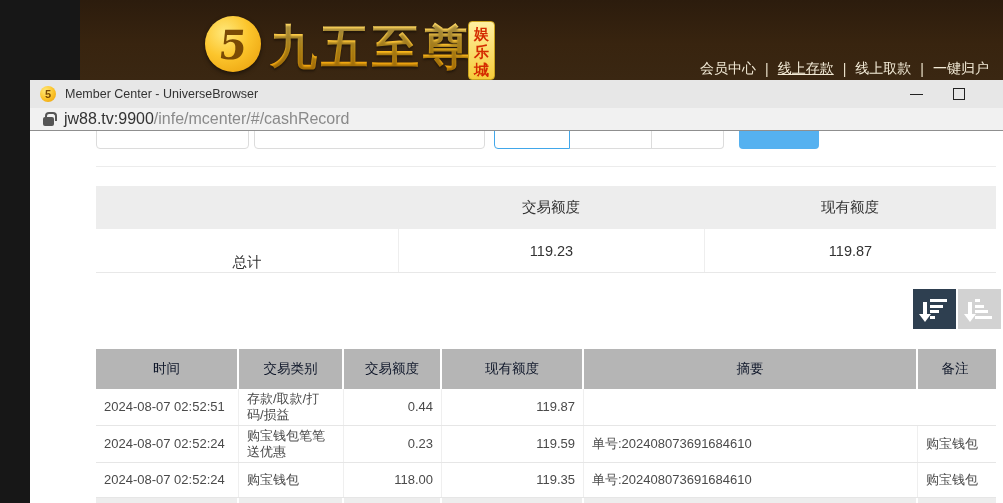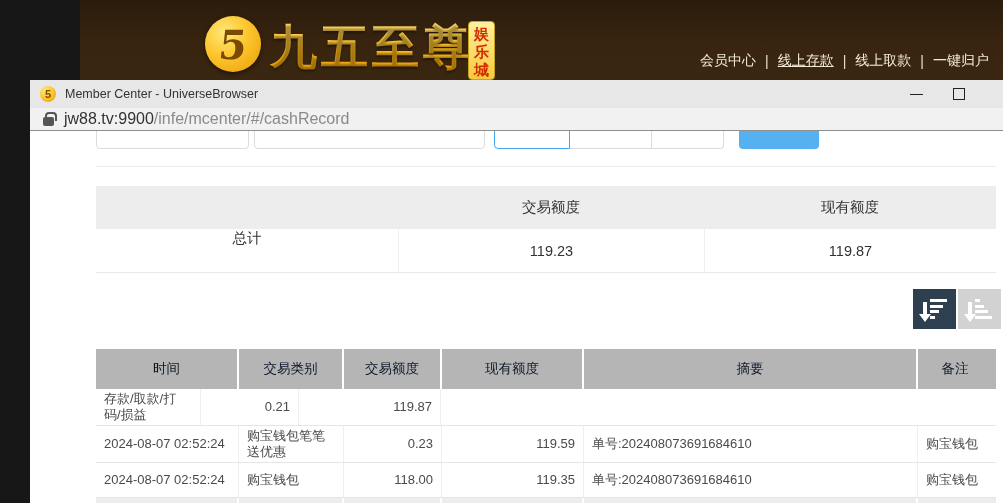--- a/index.html
+++ b/index.html
@@ -16,21 +16,21 @@
   .logo-circle span { font-size:40px; font-weight:bold; color:#7a4a05; font-family:"DejaVu Serif",serif;
                       transform:skewX(-6deg); }
   .logo-text { position:absolute; left:190px; top:16px; font-size:47px; font-weight:bold; letter-spacing:4px;
                background:linear-gradient(180deg,#ffe27a 0%,#fdbb1d 55%,#f59a00 100%);
                -webkit-background-clip:text; background-clip:text; color:#fdbb1d; -webkit-text-fill-color:transparent;
                text-shadow:0 2px 2px rgba(0,0,0,.35); font-family:"Liberation Serif","DejaVu Serif",serif;text-align:right; }
   .logo-badge { position:absolute; left:388px; top:21px; width:27px; height:59px; border-radius:4px;
                 background:linear-gradient(180deg,#ffefa0 0%,#f6cb3a 100%); border:1px solid #caa31d;
                 display:flex; flex-direction:column; align-items:center; justify-content:flex-start; padding-top:3px; }
   .logo-badge span { color:#d42b00; font-size:15px; font-weight:bold; line-height:18px; }
-  .banner-nav { position:absolute; right:14px; top:52px; display:flex; align-items:center; gap:9px;
+  .banner-nav { position:absolute; right:14px; top:60px; display:flex; align-items:center; gap:9px;
                 color:#f2ead6; font-size:14px; }
   .banner-nav .nav-link { color:#f2ead6; text-decoration:none; cursor:pointer; }
   .banner-nav .nav-link.u { text-decoration:underline; }
   .banner-nav .sep { color:#e8dfc8; }
 
   
   .window { position:absolute; left:30px; top:80px; width:973px; height:423px; background:#fff; }
   .titlebar { height:28px; background:#e7e7e7; display:flex; align-items:center; padding:0 10px; }
   .favicon { width:16px; height:16px; border-radius:50%;
              background:radial-gradient(circle at 35% 30%, #ffe87a 0%, #fcc52c 50%, #e89b08 100%);
@@ -65,21 +65,21 @@
   .f-seg .seg1 { width:76px; border:1px solid #41a7ea; border-radius:4px 0 0 4px; }
   .f-seg .seg2 { width:82px; border-left:none; }
   .f-seg .seg3 { width:72px; border-left:none; border-radius:0 4px 4px 0; }
   .f-btn { left:698px; width:80px; background:#55b1f0; border-radius:4px; border:none; }
 
   .divider { position:absolute; left:55px; top:35px; width:900px; border-top:1px solid #ececec; }
 
   
   .sum-table { position:absolute; left:55px; top:55px; width:900px; font-size:14.5px; color:#333; }
   .sum-head { display:flex; background:#ededed; height:43px; align-items:center; }
-  .sum-row  { display:flex; background:#fff; height:44px; align-items:flex-start; border-bottom:1px solid #e8e8e8; }
+  .sum-row  { display:flex; background:#fff; height:44px; align-items:flex-end; border-bottom:1px solid #e8e8e8; }
   .sum-c1 { width:302px; text-align:center; }
   .sum-c2 { width:306px; text-align:center; }
   .sum-c3 { width:292px; text-align:center; }
   .sum-row .sum-c2, .sum-row .sum-c3 { border-left:1px solid #eeeeee; align-self:stretch; line-height:44px; }
 
   
   .sort-group { position:absolute; left:872px; top:158px; display:flex; gap:2px; }
   .sort-btn { width:43px; height:40px; display:flex; align-items:center; justify-content:center; cursor:pointer; }
   .sort-desc { background:#2e3f50; }
   .sort-asc  { background:#d2d2d2; }
@@ -212,22 +212,23 @@
         <div class="rec-head">
           <div class="c-time">时间</div>
           <div class="c-type">交易类别</div>
           <div class="c-amt">交易额度</div>
           <div class="c-bal">现有额度</div>
           <div class="c-sum">摘要</div>
           <div class="c-rem">备注</div>
         </div>
 
         <div class="rec-row r1">
+          <div class="c-time">2024-08-07 02:52:51</div>
           <div class="c-type">存款/取款/打码/损益</div>
-          <div class="c-amt">0.21</div>
+          <div class="c-amt">0.44</div>
           <div class="c-bal">119.87</div>
           <div class="c-rem"></div>
         </div>
 
         <div class="rec-row r2">
           <div class="c-time">2024-08-07 02:52:24</div>
           <div class="c-type">购宝钱包笔笔送优惠</div>
           <div class="c-amt">0.23</div>
           <div class="c-bal">119.59</div>
           <div class="c-sum">单号:202408073691684610</div>

